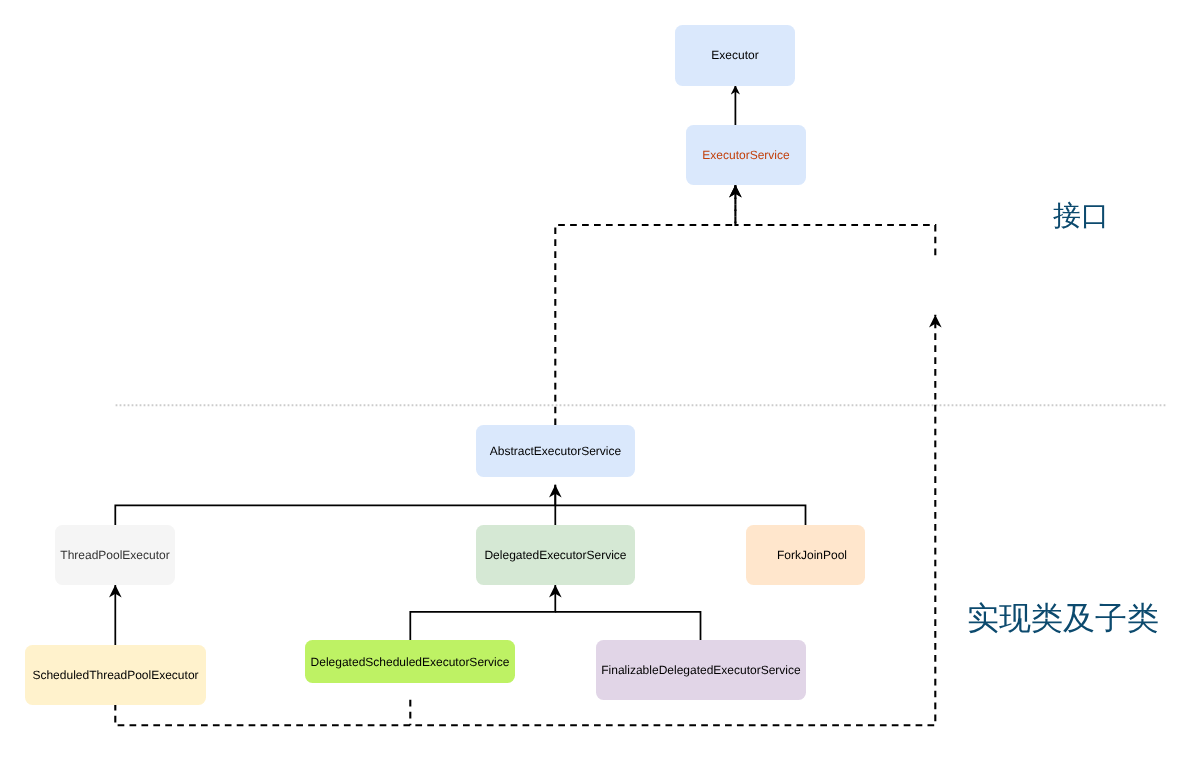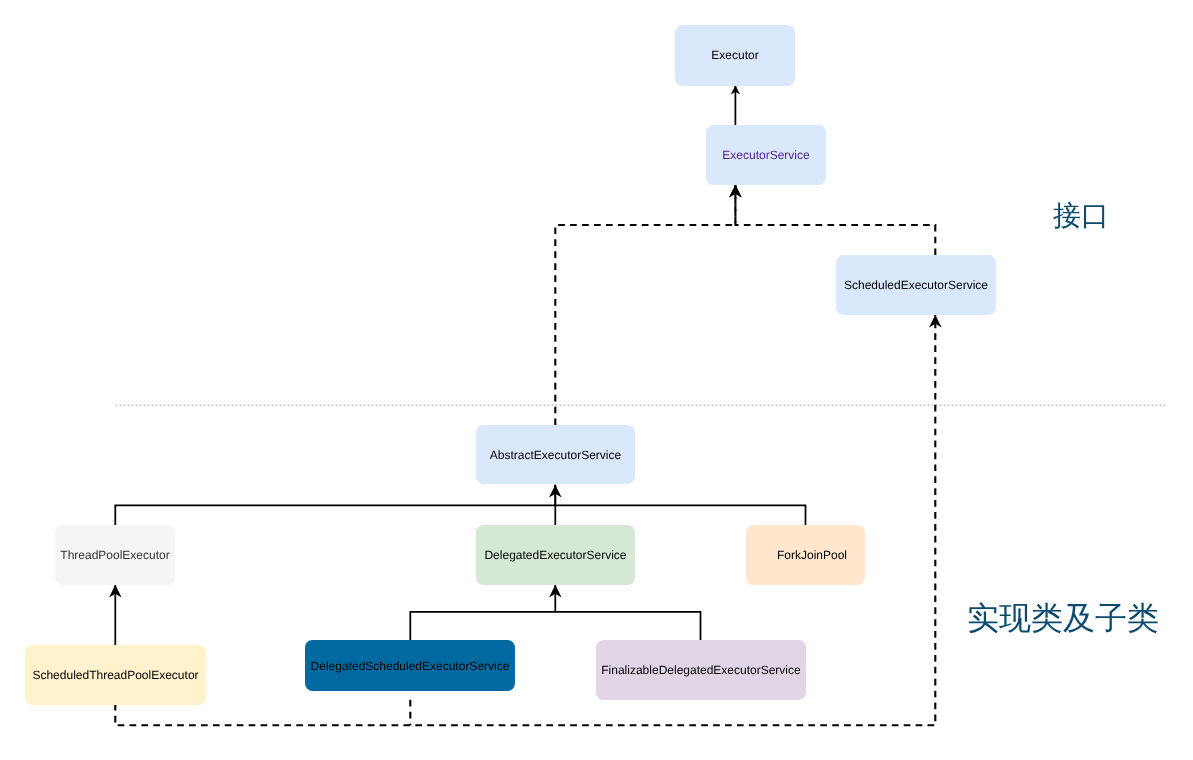--- a/index.html
+++ b/index.html
@@ -40,42 +40,39 @@
       <path class="edge" marker-end="url(#arrowThick)" d="M 410.3 640.3 L 410.3 611.8 L 555.3 611.8 L 555.3 584.8" fill="none" stroke="#000000" stroke-linecap="butt" stroke-linejoin="miter" stroke-width="1.75"></path>
       <path class="edge" d="M 700.5 640.3 L 700.5 611.8 L 555.3 611.8" fill="none" stroke="#000000" stroke-linecap="butt" stroke-linejoin="miter" stroke-width="1.75"></path>
       <path class="edge" marker-end="url(#arrowThick)" stroke-dashoffset="1" d="M 115.3 704.8 L 115.3 725.3 L 935.3 725.3 L 935.3 314.8" fill="none" stroke="#000000" stroke-linecap="butt" stroke-linejoin="miter" stroke-width="2.1" stroke-dasharray="6.7 5.21"></path>
       <path class="edge" d="M 410.3 699.8 L 410.3 725.3" fill="none" stroke="#000000" stroke-linecap="butt" stroke-linejoin="miter" stroke-width="2.1" stroke-dasharray="6.7 5.25"></path>
     </g>
   </svg>
 
   <div class="node" style="left: 675.4px; top: 24.8px; width: 120px; height: 60.5px; background: rgb(218, 232, 252); color: rgb(0, 0, 0);">
     <span>Executor</span>
     </div>
-  <div class="node" style="left: 706px; top: 125.3px; width: 120px; height: 59.5px; background: rgb(218, 232, 252); color: #4c1d95;">
+  <div class="node" style="left: 686px; top: 125.3px; width: 120px; height: 59.5px; background: rgb(218, 232, 252); color: #c2410c;">
     <span>ExecutorService</span>
     </div>
-  <div class="node" style="left: 835.5px; top: 255.3px; width: 160px; height: 59.5px; background: rgb(218, 232, 252); color: rgb(0, 0, 0);">
-    <span>ScheduledExecutorService</span>
-    </div>
-  <div class="node" style="left: 475.8px; top: 425.3px; width: 159px; height: 59px; background: rgb(218, 232, 252); color: rgb(0, 0, 0);">
+  <div class="node" style="left: 475.8px; top: 425.3px; width: 159px; height: 52px; background: rgb(218, 232, 252); color: rgb(0, 0, 0);">
     <span>AbstractExecutorService</span>
     </div>
   <div class="node" style="left: 475.8px; top: 525.3px; width: 159px; height: 59.5px; background: rgb(213, 232, 212); color: rgb(0, 0, 0);">
     <span>DelegatedExecutorService</span>
     </div>
   <div class="node" style="left: 55.3px; top: 525.3px; width: 120px; height: 59.5px; background: rgb(245, 245, 245); color: rgb(51, 51, 51);">
     <span>ThreadPoolExecutor</span>
     </div>
   <div class="node" style="left: 746px; top: 525.3px; width: 119px; height: 59.5px; background: rgb(255, 230, 204); color: rgb(0, 0, 0); padding-left: 13px;">
     <span>ForkJoinPool</span>
     </div>
   <div class="node" style="left: 24.8px; top: 645.3px; width: 181px; height: 59.5px; background: rgb(255, 242, 204); color: rgb(0, 0, 0);">
     <span>ScheduledThreadPoolExecutor</span>
     </div>
-  <div class="node" style="left: 305.3px; top: 640.3px; width: 210px; height: 51px; background: #0369a1; color: rgb(0, 0, 0);">
+  <div class="node" style="left: 305.3px; top: 640.3px; width: 210px; height: 43px; background: #bef264; color: rgb(0, 0, 0);">
     <span>DelegatedScheduledExecutorService</span>
     </div>
   <div class="node" style="left: 595.5px; top: 640.3px; width: 210px; height: 59.5px; background: rgb(225, 213, 231); color: rgb(0, 0, 0);">
     <span>FinalizableDelegatedExecutorService</span>
     </div>
 
   <div class="cjk" style="left: 1053px; top: 201.6px; font-size: 28px;">接口</div>
   <div class="cjk" style="left: 967px; top: 602px; font-size: 32px; font-family: Liberation Serif, serif;">实现类及子类</div>
 </div>
 

